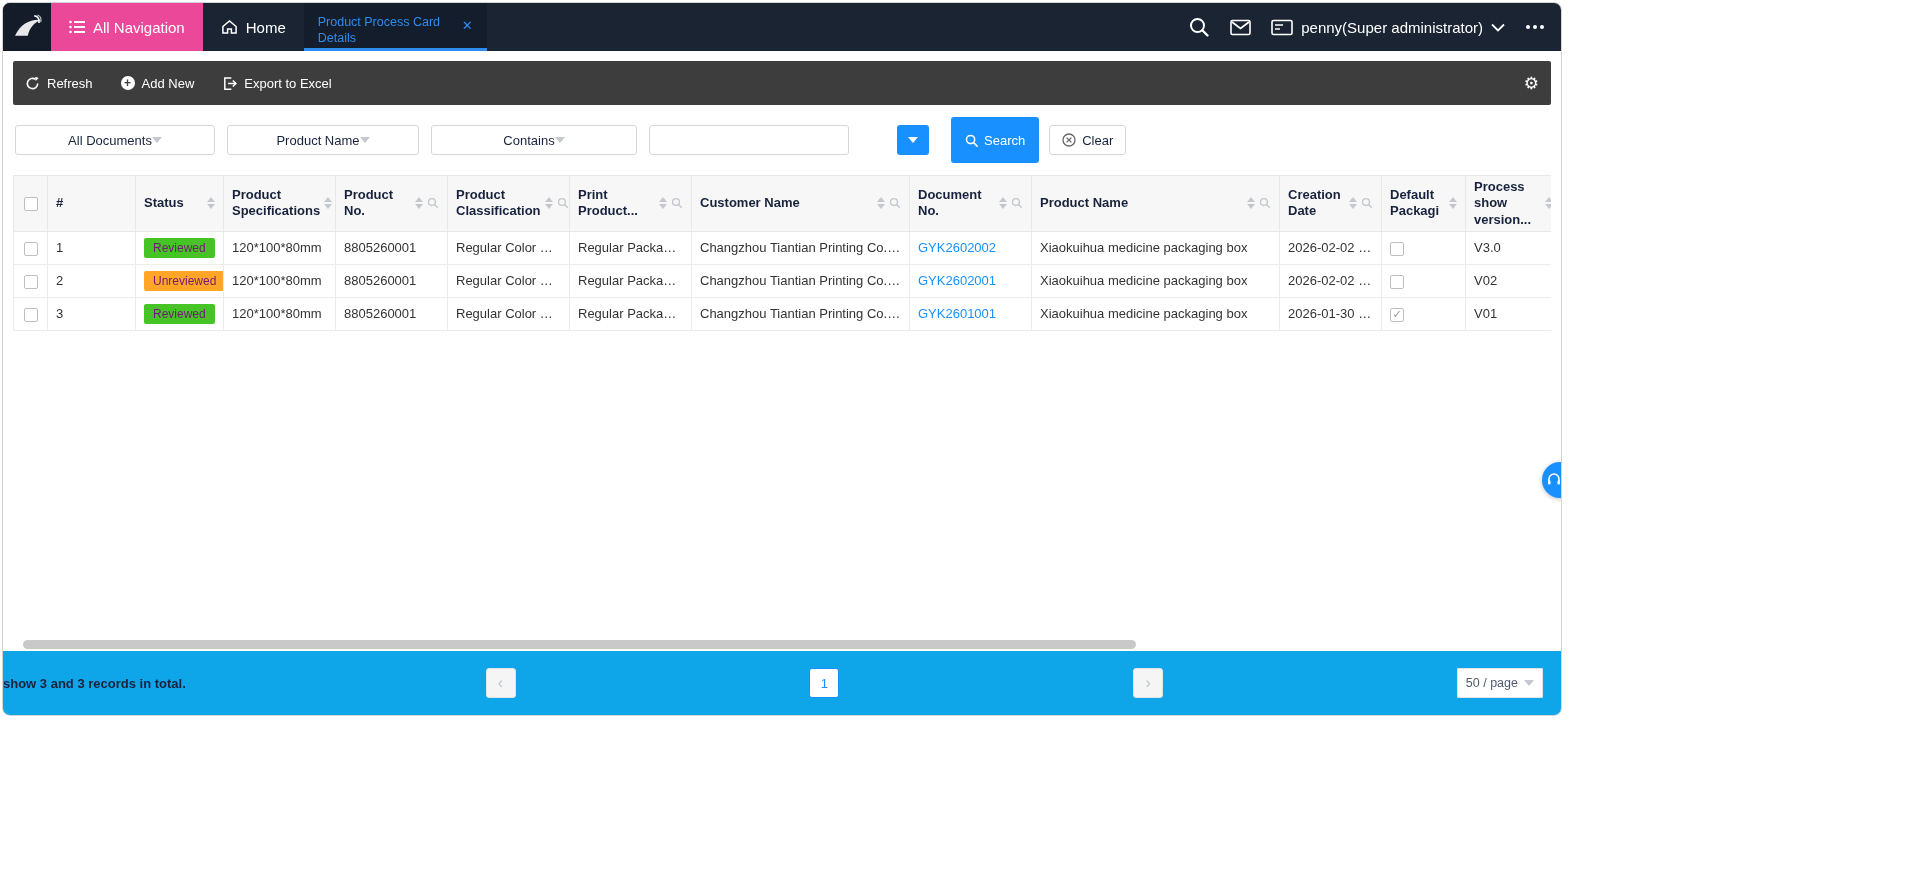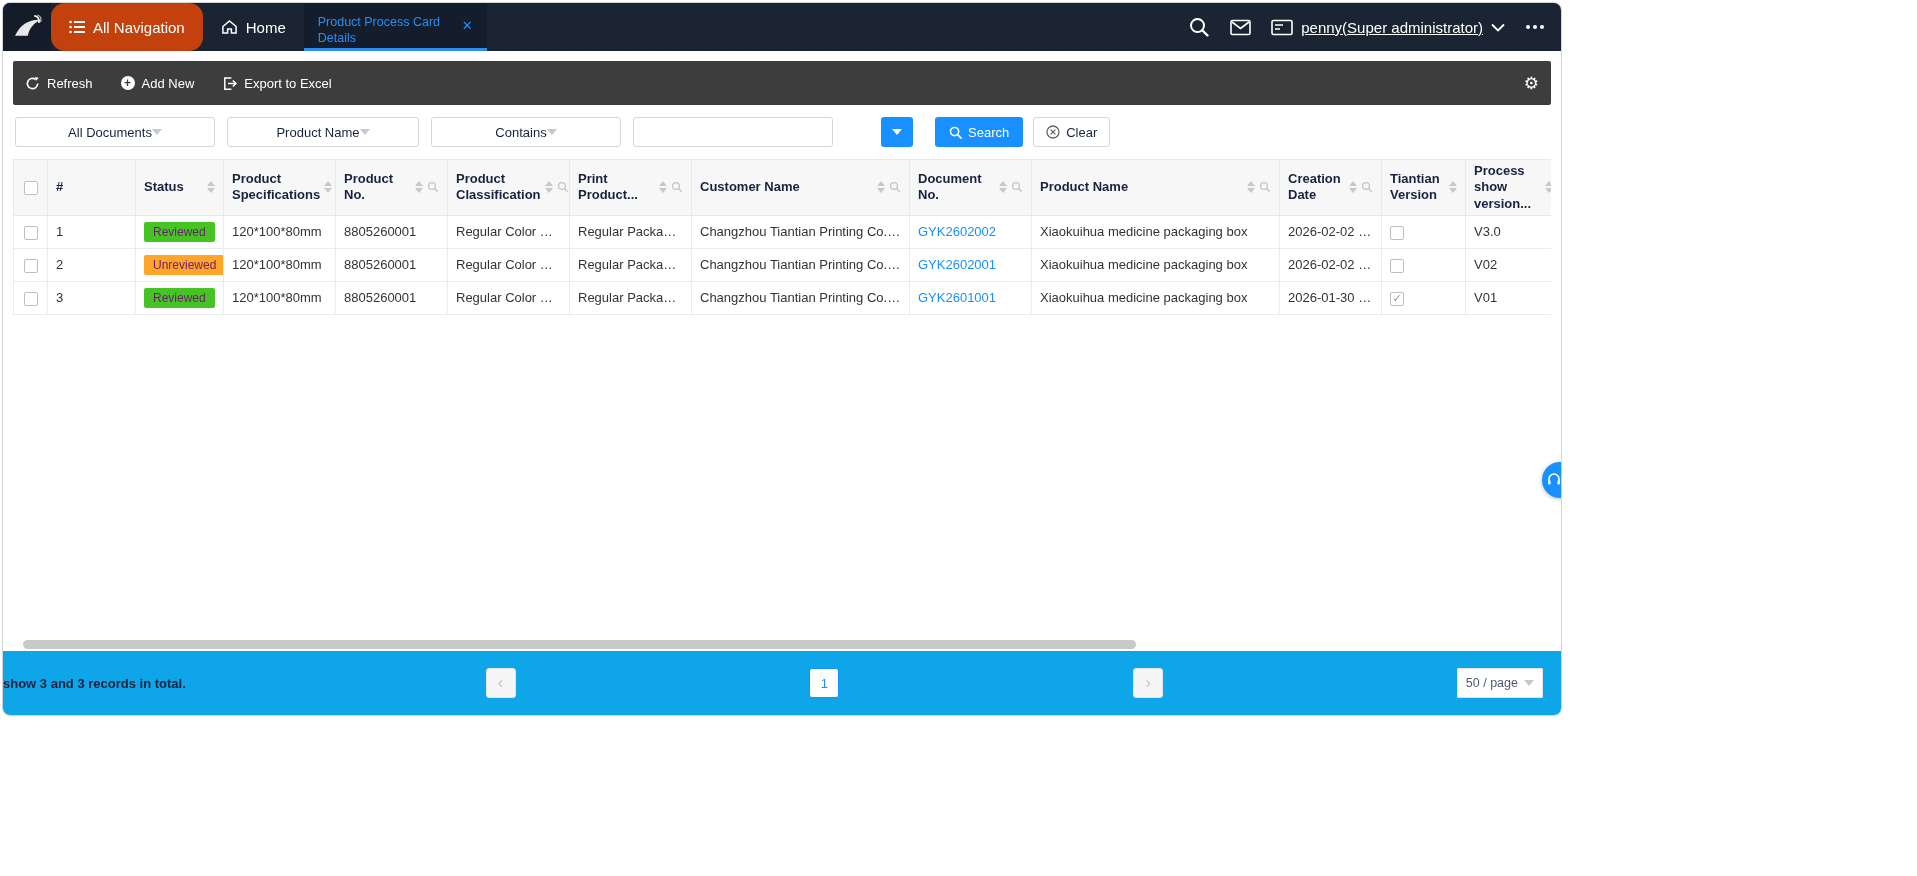--- a/index.html
+++ b/index.html
@@ -9,28 +9,28 @@
   .app {
     position:absolute; left:2px; top:2px; width:1560px; height:714px;
     border:1px solid #d4d4d4; border-radius:8px; overflow:hidden;
     background:#fff; display:flex; flex-direction:column;
   }
 
   
   .topbar { height:48px; background:#1a2433; display:flex; align-items:stretch; color:#fff; flex-shrink:0; }
   .logo-box { width:48px; display:flex; align-items:center; justify-content:center; background:#141c29; }
   .nav-item { display:flex; align-items:center; gap:8px; padding:0 18px; font-size:15px; cursor:pointer; }
-  .all-nav { background:#c2410c;border-radius:14px; }
+  .all-nav { background:#ec4899; }
   .tab { display:flex; align-items:center; gap:12px; padding:0 14px; background:#141d2b;
          border-bottom:3px solid #2d8cf0; color:#2d8cf0; font-size:12.5px; cursor:pointer; }
   .tab-label { max-width:132px; line-height:1.3;margin-top:9px; }
   .tab-close { font-size:13px; color:#2d8cf0; }
   .topbar-right { margin-left:auto; display:flex; align-items:center; gap:20px; padding-right:16px; }
   .tb-icon { display:flex; align-items:center; justify-content:center; cursor:pointer; }
-  .user-area { display:flex; align-items:center; gap:8px; font-size:15px; cursor:pointer;text-decoration:underline; }
+  .user-area { display:flex; align-items:center; gap:8px; font-size:15px; cursor:pointer; }
   .dots { display:inline-block; width:4px; height:4px; border-radius:50%; background:#fff;
           box-shadow:-7px 0 0 #fff, 7px 0 0 #fff; margin:0 8px; }
 
   
   .toolbar { margin:10px 10px 0; background:#3d3d3d; height:44px; border-radius:2px;
              display:flex; align-items:center; color:#fff; font-size:13px; padding:0 12px; gap:28px; flex-shrink:0; }
   .tool-btn { display:flex; align-items:center; gap:7px; cursor:pointer; }
   .plus-circle { width:14px; height:14px; border-radius:50%; background:#fff; color:#3d3d3d;
                  display:inline-flex; align-items:center; justify-content:center; font-size:12px; font-weight:700; line-height:1; }
   .gear { margin-left:auto; font-size:17px; line-height:1; cursor:pointer; }
@@ -40,21 +40,21 @@
   .select { height:30px; border:1px solid #d7d7d7; border-radius:3px; background:#fff;
             display:flex; align-items:center; justify-content:center; padding:0 10px;
             font-size:13px; color:#17233d; cursor:pointer; margin-right:12px; }
   .caret-down { width:0; height:0; border-left:5px solid transparent; border-right:5px solid transparent;
                 border-top:6px solid #c5c8ce; }
   .text-input { height:30px; width:200px; border:1px solid #d7d7d7; border-radius:3px; font-size:13px;
                 padding:0 8px; color:#333; outline:none; }
   .adv-btn { width:32px; height:30px; background:#1890ff; border-radius:3px; margin-left:48px;
              display:flex; align-items:center; justify-content:center; cursor:pointer; }
   .adv-btn .caret-down { border-top-color:#fff; }
-  .search-btn { height:30px; background:#1890ff; color:#fff; border:none; border-radius:3px;
+  .search-btn { height:46px; background:#1890ff; color:#fff; border:none; border-radius:3px;
                 padding:0 14px; display:flex; align-items:center; gap:6px; font-size:13px; margin-left:22px; cursor:pointer; }
   .clear-btn { height:30px; background:#fff; border:1px solid #d7d7d7; border-radius:3px;
                padding:0 12px; display:flex; align-items:center; gap:6px; font-size:13px; color:#17233d;
                margin-left:10px; cursor:pointer; }
 
   
   .table-zone { flex:1; margin:0 10px; position:relative; overflow:hidden; background:#fff; }
   table#grid { border-collapse:collapse; table-layout:fixed; width:1548px; }
   #grid th { background:#f7f7f8; border:1px solid #e8e8e8; font-weight:700; font-size:13px; color:#17233d;
              padding:3px 8px; height:40px; text-align:left; vertical-align:middle; }
@@ -186,21 +186,21 @@
 
   <div class="filters">
     <div class="select" style="width:200px">
       <span>All Documents</span>
       <span class="caret-down"></span>
     </div>
     <div class="select" style="width:192px">
       <span>Product Name</span>
       <span class="caret-down"></span>
     </div>
-    <div class="select" style="width:190px">
+    <div class="select" style="width:206px">
       <span>Contains</span>
       <span class="caret-down"></span>
     </div>
     <input class="text-input" type="text" value="" style="">
     <div class="adv-btn">
       <span class="caret-down"></span>
     </div>
     <button class="search-btn">
       <svg width="13" height="13" viewBox="0 0 14 14">
         <circle cx="6" cy="6" r="4.4" fill="none" stroke="#fff" stroke-width="1.7"></circle>
@@ -366,21 +366,21 @@
                   </span>
                   <svg width="12" height="12" viewBox="0 0 14 14">
                     <circle cx="5.8" cy="5.8" r="4" fill="none" stroke="#c2c6cc" stroke-width="1.5"></circle>
                     <line x1="8.8" y1="8.8" x2="12.6" y2="12.6" stroke="#c2c6cc" stroke-width="1.5"></line>
                   </svg>
                 </span>
               </div>
             </th>
             <th>
               <div class="hcell">
-                <span class="hlabel">Tiantian Version</span>
+                <span class="hlabel">Default Packagi</span>
                 <span class="hicons">
                   <span class="sorters">
                     <i class="up"></i>
                     <i class="down"></i>
                   </span>
                 </span>
               </div>
             </th>
             <th>
               <div class="hcell">

